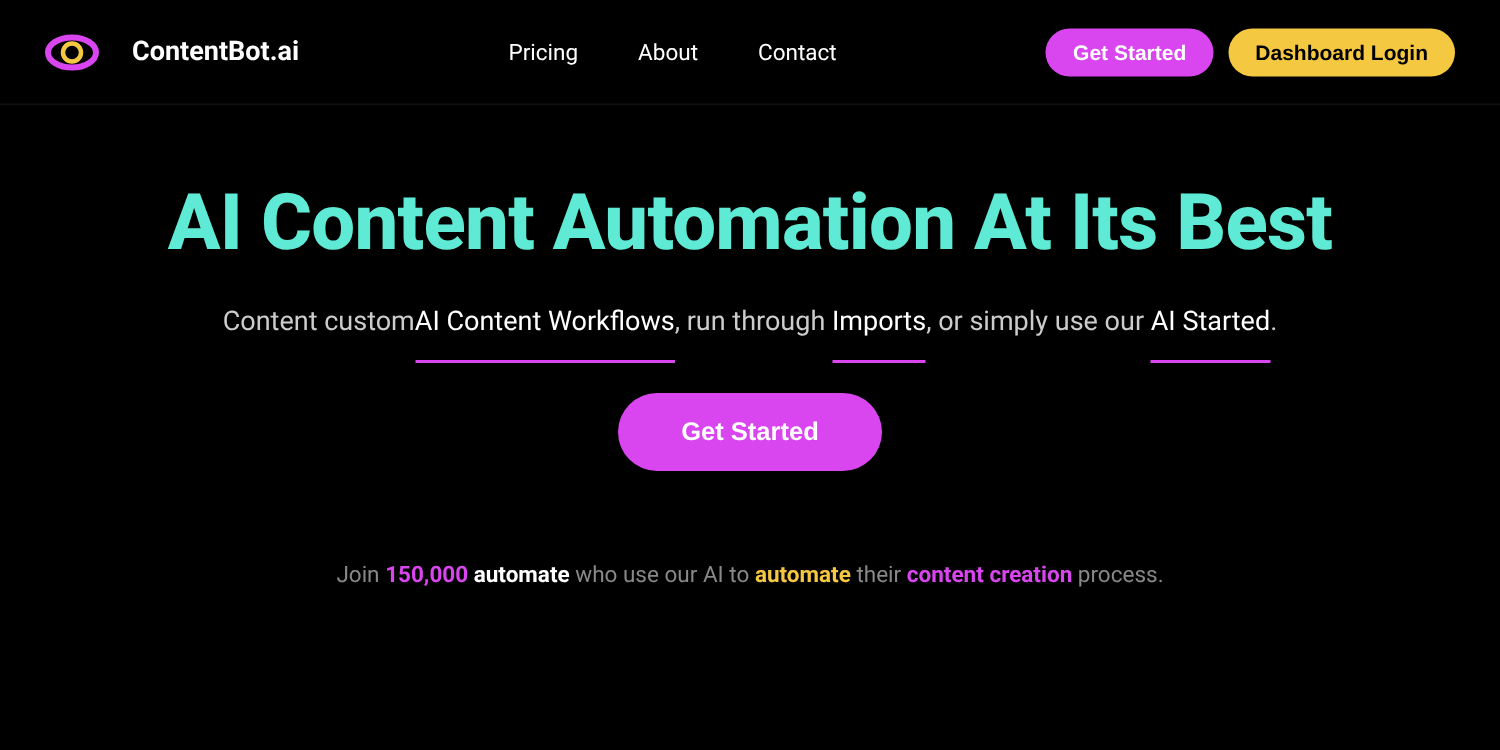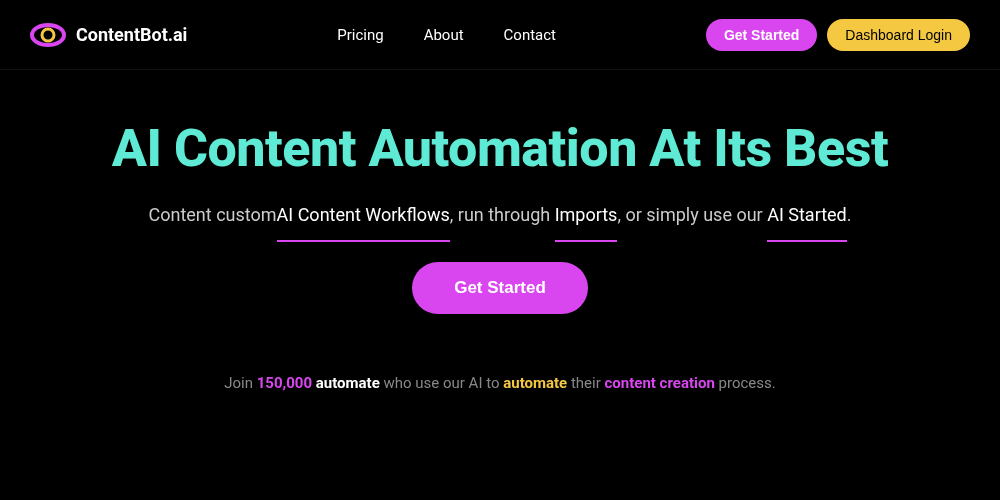--- a/index.html
+++ b/index.html
@@ -18,21 +18,21 @@
       align-items: center;
       justify-content: space-between;
       padding: 0 30px;
       height: 70px;
       border-bottom: 1px solid #111;
     }
 
     .logo-area {
       display: flex;
       align-items: center;
-      gap: 10px;
+      gap: 22px;
     }
 
     .logo-icon {
       width: 36px;
       height: 36px;
     }
 
     .logo-text {
       font-size: 18px;
       font-weight: 700;
@@ -70,21 +70,21 @@
       cursor: pointer;
     }
 
     .btn-dashboard-login {
       background: #f5c842;
       color: #000;
       border: none;
       border-radius: 20px;
       padding: 8px 18px;
       font-size: 14px;
-      font-weight: 400;
+      font-weight: 700;
       cursor: pointer;
     }
 
     
     .hero {
       display: flex;
       flex-direction: column;
       align-items: center;
       justify-content: center;
       text-align: center;

